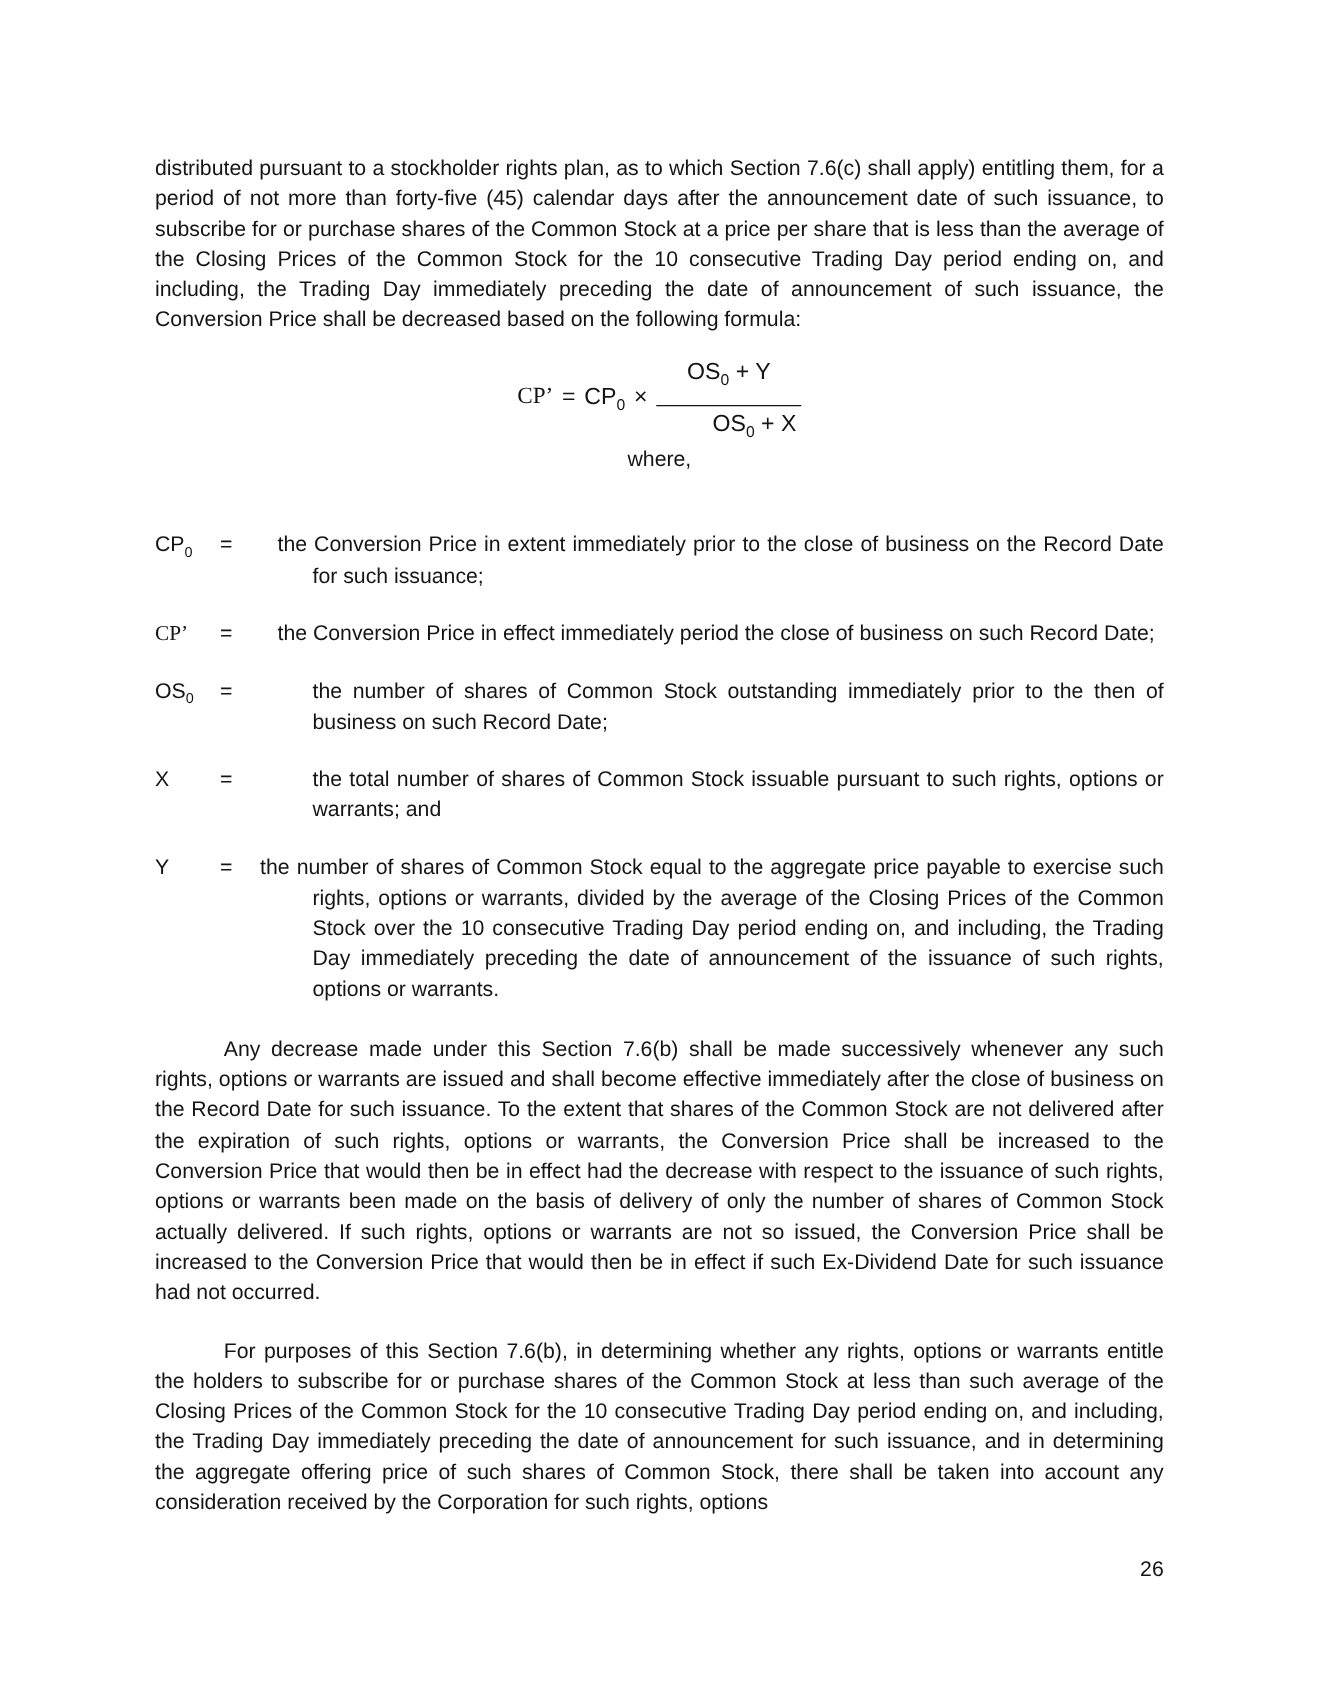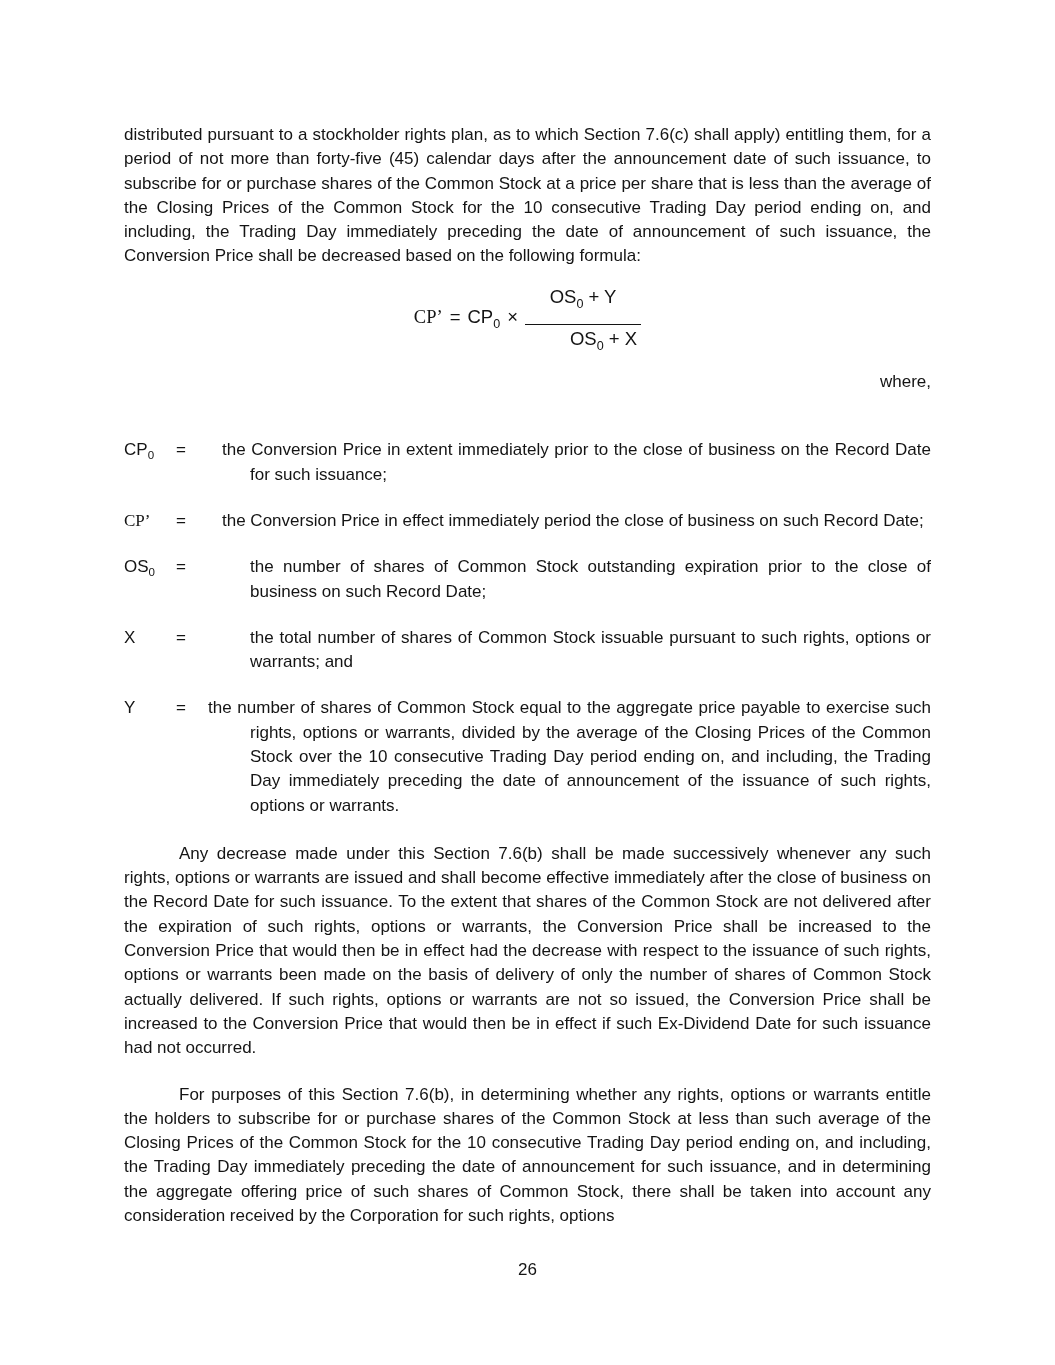--- a/index.html
+++ b/index.html
@@ -64,22 +64,22 @@
     padding: 2px 4px 0 4px;
     margin-left: 41px;
   }
   sub {
     font-size: 68%;
     line-height: 0;
   }
   .where {
     font-size: 17px;
     line-height: 24.3px;
-    margin-top: 20px;
-    text-align: right;
+    margin-top: 6px;
+    text-align: center;
   }
   
   .def-list {
     margin-top: 44px;
   }
   .def-row {
     display: grid;
     grid-template-columns: 46px 52px 1fr;
     font-size: 17px;
     line-height: 24.3px;
@@ -100,21 +100,21 @@
     text-indent: 0;
   }
   .def-row.deep-outdent .def-text {
     text-indent: -42px;
   }
   .body-block {
     margin-top: 24px;
   }
   .page-number {
     margin-top: 32px;
-    text-align: center;
+    text-align: right;
     font-size: 17px;
   }
 </style>
 </head>
 <body>
 
 <div class="page">
 
   <p class="para">distributed pursuant to a stockholder rights plan, as to which Section 7.6(c) shall apply) entitling them, for a period of not more than forty-five (45) calendar days after the announcement date of such issuance, to subscribe for or purchase shares of the Common Stock at a price per share that is less than the average of the Closing Prices of the Common Stock for the 10 consecutive Trading Day period ending on, and including, the Trading Day immediately preceding the date of announcement of such issuance, the Conversion Price shall be decreased based on the following formula:</p>
 
@@ -143,21 +143,21 @@
 
     <div class="def-row">
       <span class="def-term serif"><span>CP’</span><sub></sub></span>
       <span class="def-eq">=</span>
       <span class="def-text">the Conversion Price in effect immediately period the close of business on such Record Date;</span>
     </div>
 
     <div class="def-row body-indent">
       <span class="def-term"><span>OS</span><sub>0</sub></span>
       <span class="def-eq">=</span>
-      <span class="def-text">the number of shares of Common Stock outstanding expiration prior to the close of business on such Record Date;</span>
+      <span class="def-text">the number of shares of Common Stock outstanding immediately prior to the then of business on such Record Date;</span>
     </div>
 
     <div class="def-row body-indent">
       <span class="def-term"><span>X</span><sub></sub></span>
       <span class="def-eq">=</span>
       <span class="def-text">the total number of shares of Common Stock issuable pursuant to such rights, options or warrants; and</span>
     </div>
 
     <div class="def-row deep-outdent">
       <span class="def-term"><span>Y</span><sub></sub></span>

